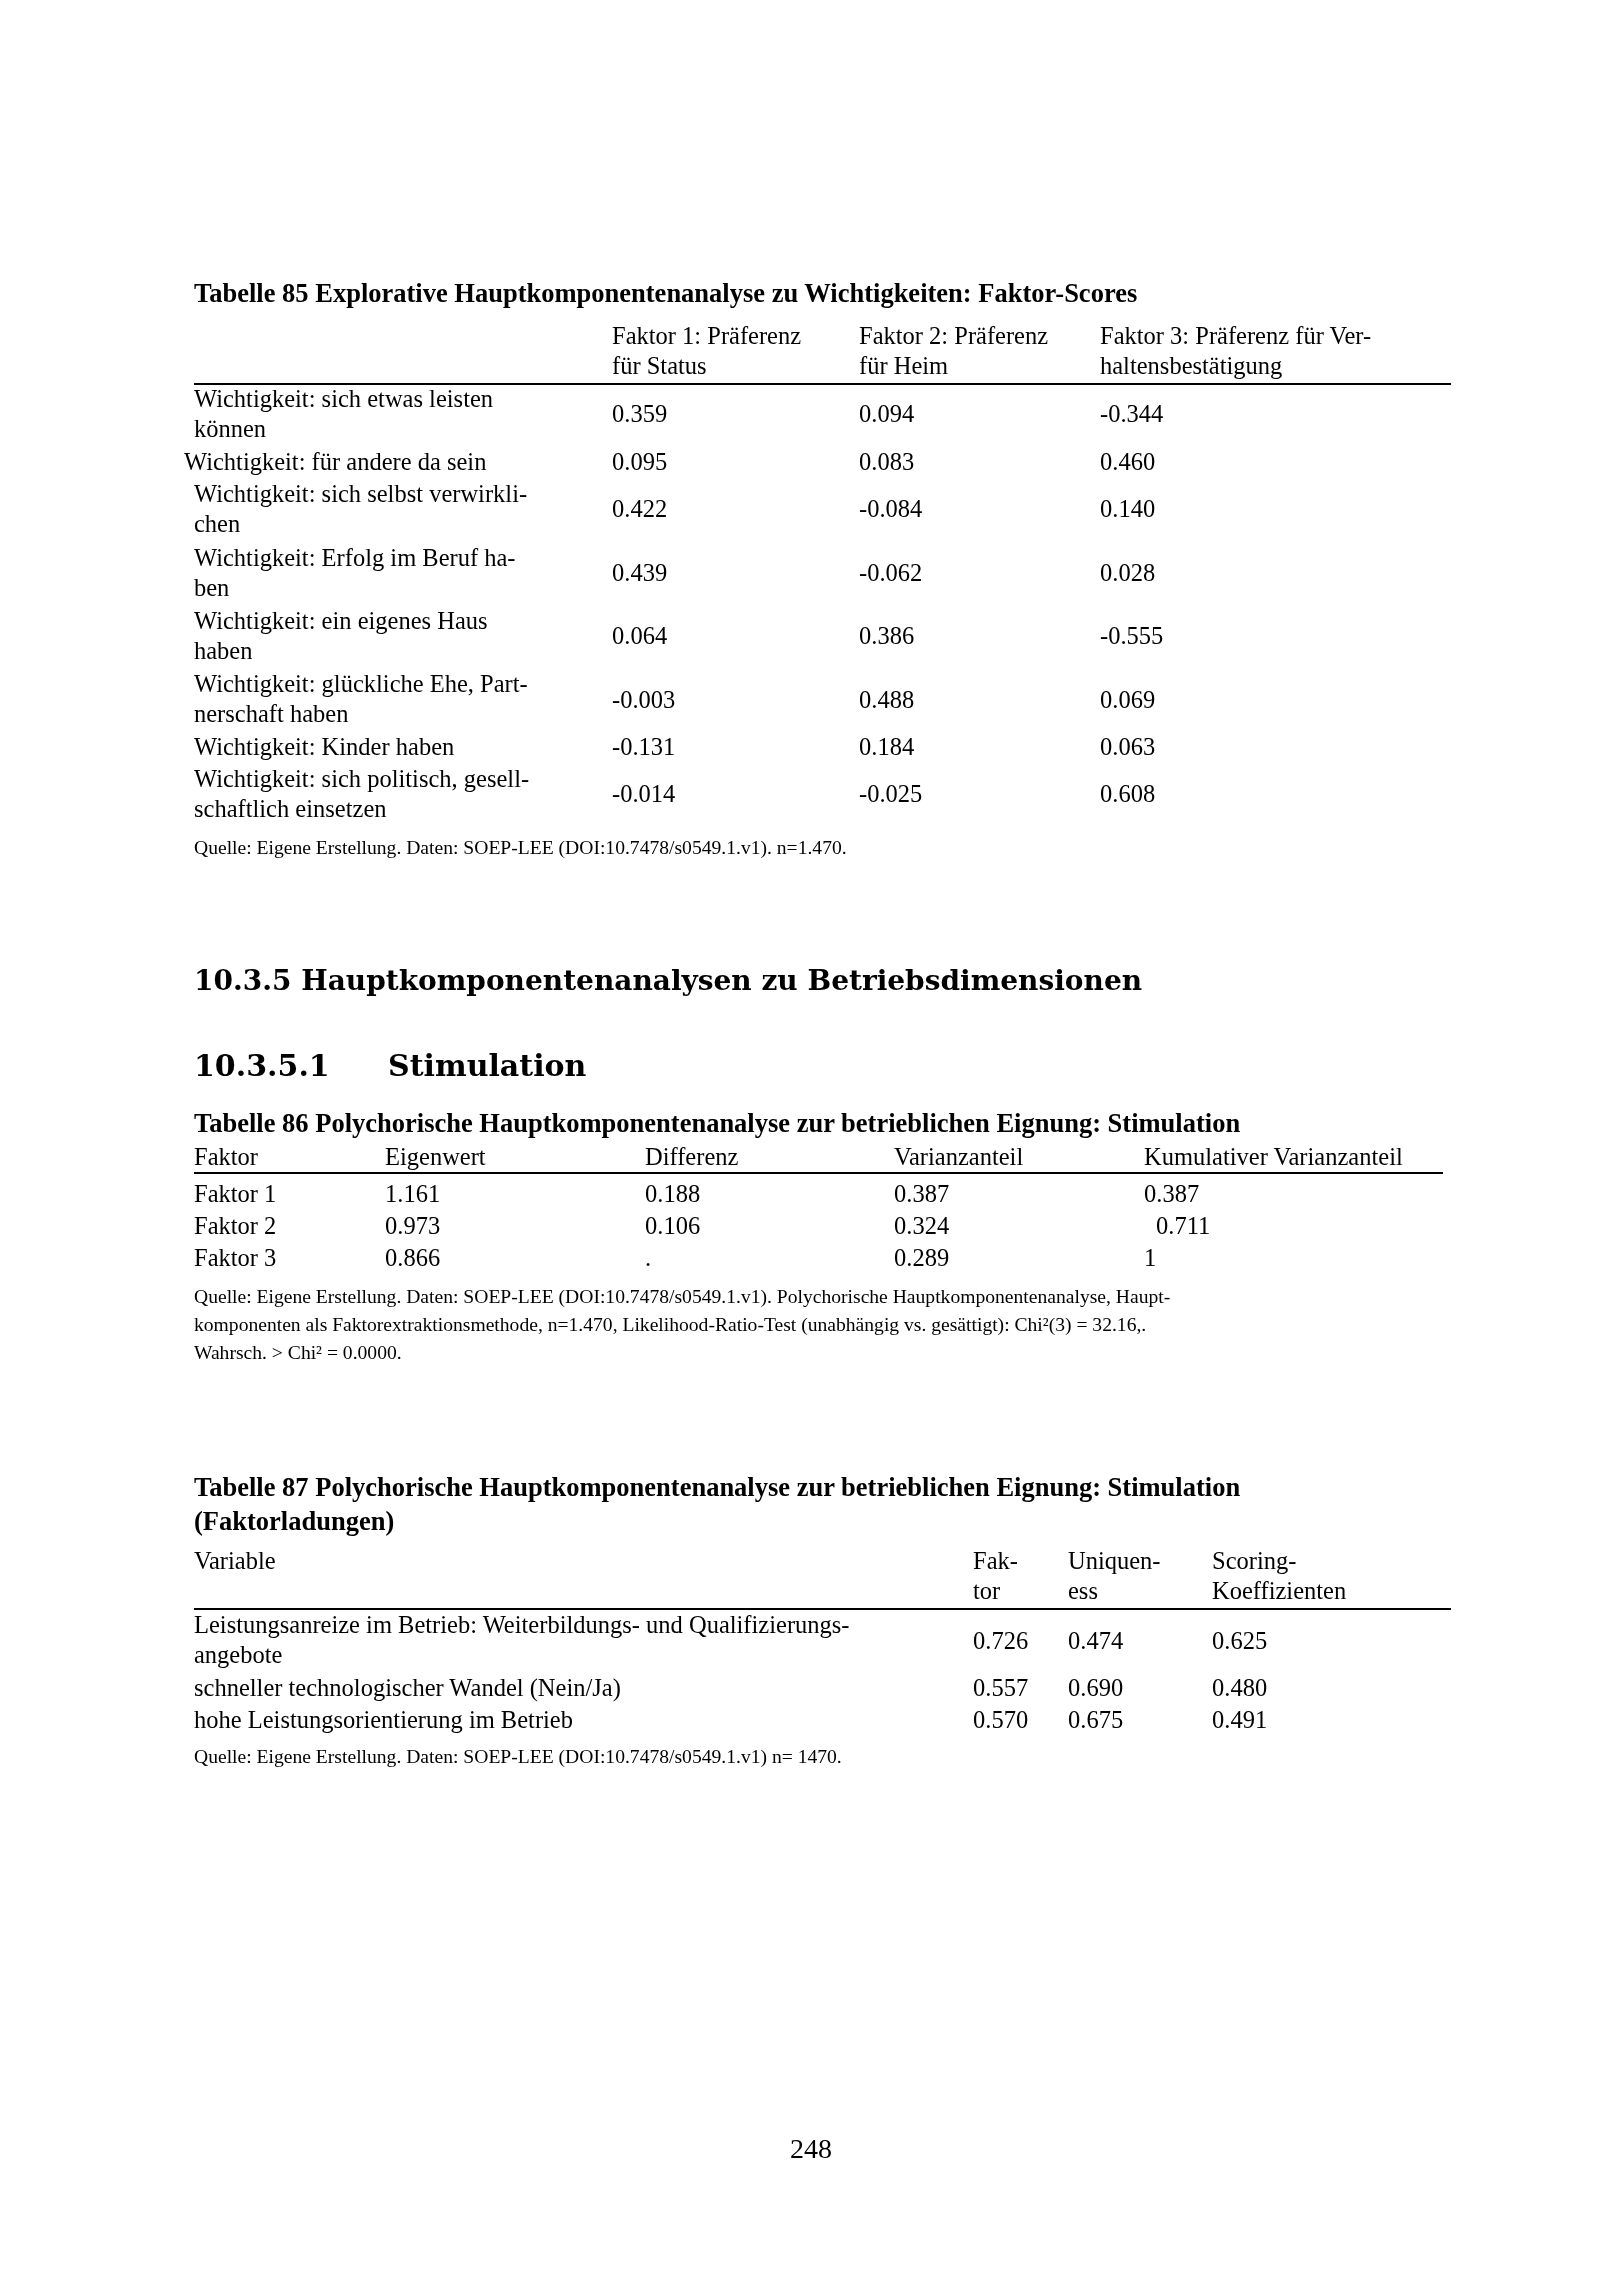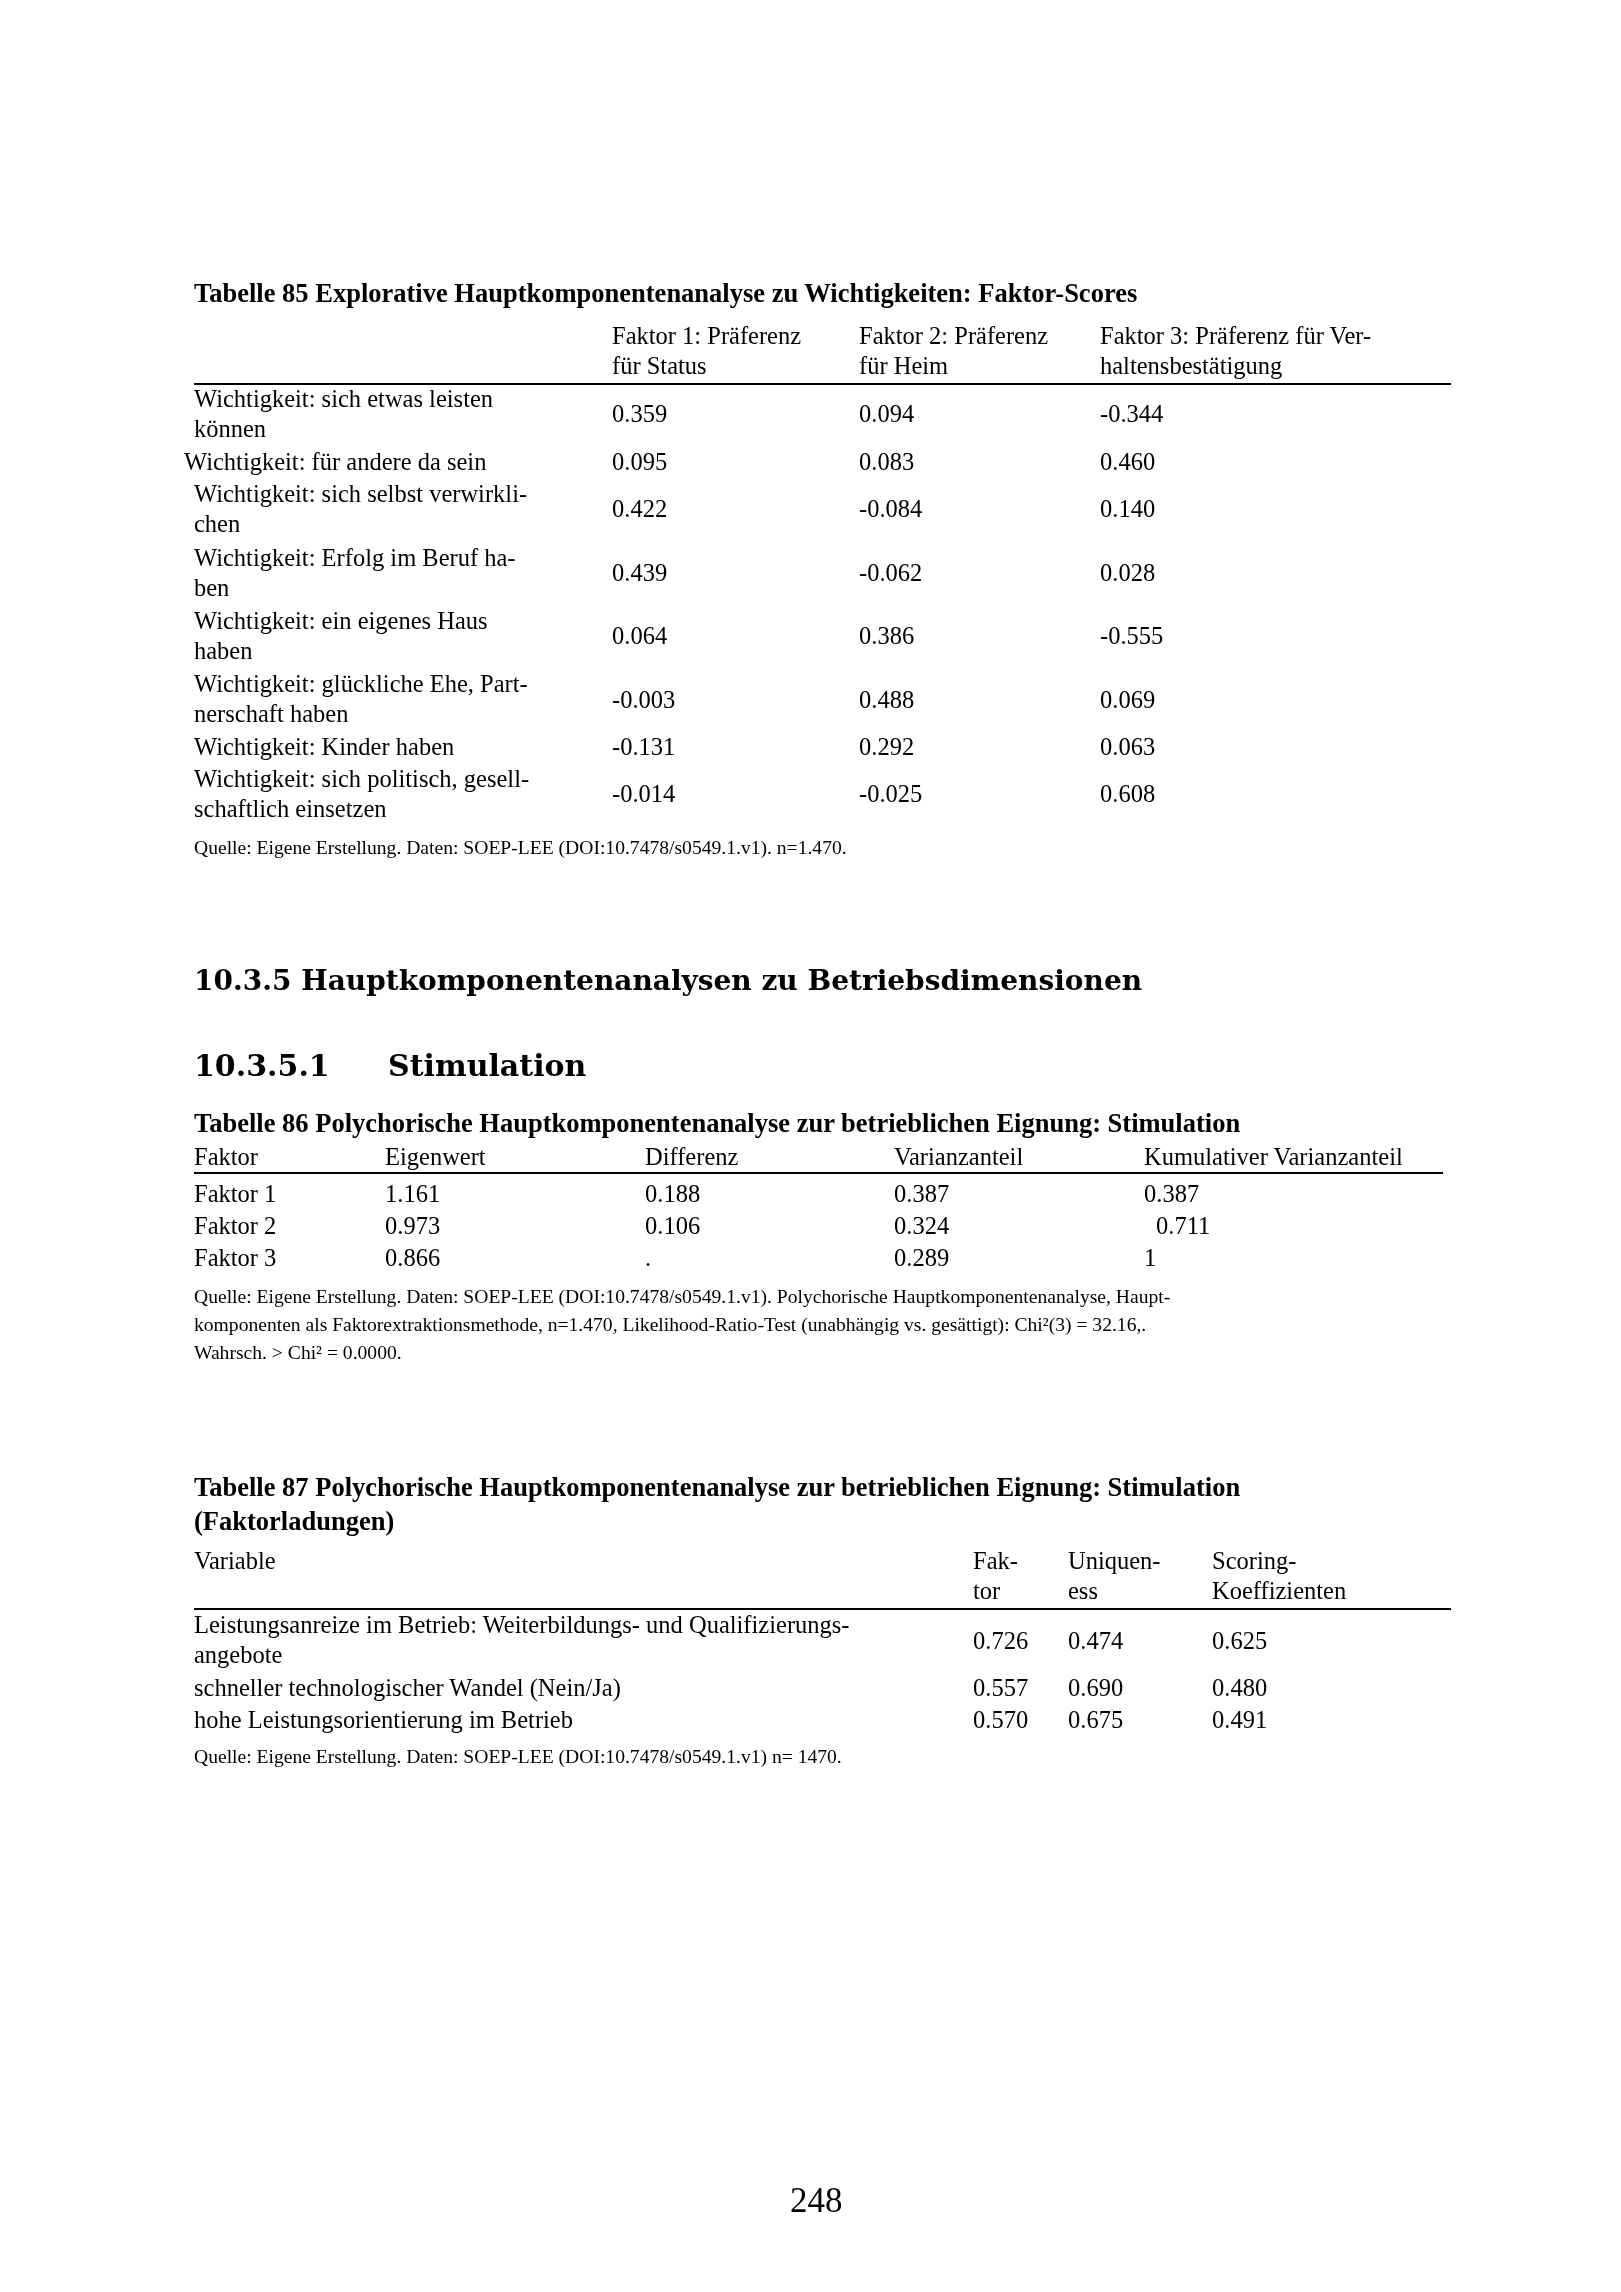--- a/index.html
+++ b/index.html
@@ -5,21 +5,21 @@
   html, body { margin:0; padding:0; background:#ffffff; }
   body { width:1621px; height:2293px; position:relative; overflow:hidden;
          font-family:"Liberation Serif", serif; color:#000; }
   .abs { position:absolute; white-space:nowrap; }
   .title { font-weight:bold; font-size:26.5px; }
   .cell { font-size:24.5px; line-height:30px; }
   .src { font-size:19.6px; line-height:28px; }
   .rule { position:absolute; height:2px; background:#000; }
   .h2 { font-family:"DejaVu Serif", serif; font-weight:bold; font-size:28px; }
   .h3 { font-family:"DejaVu Serif", serif; font-weight:bold; font-size:30px; }
-  .pagenum { font-size:35px;margin-top:48px; }
+  .pagenum { font-size:28px; }
 </style>
 </head>
 <body>
 
 <div class="abs title" style="left:194px; top:278px;">Tabelle 85 Explorative Hauptkomponentenanalyse zu Wichtigkeiten: Faktor-Scores</div>
 
 <div>
   <div class="abs cell" style="left:612px; top:321px;">
     <div>Faktor 1: Präferenz</div>
     <div>für Status</div>
@@ -87,21 +87,21 @@
       </div>
       <div class="abs cell" style="left:612px; top:685px;">-0.003</div>
       <div class="abs cell" style="left:859px; top:685px;">0.488</div>
       <div class="abs cell" style="left:1100px; top:685px;">0.069</div>
     </div>
     <div>
       <div class="abs cell" style="left:194px; top:732px;">
         <div>Wichtigkeit: Kinder haben</div>
       </div>
       <div class="abs cell" style="left:612px; top:732px;">-0.131</div>
-      <div class="abs cell" style="left:859px; top:732px;">0.292</div>
+      <div class="abs cell" style="left:859px; top:732px;">0.184</div>
       <div class="abs cell" style="left:1100px; top:732px;">0.063</div>
     </div>
     <div>
       <div class="abs cell" style="left:194px; top:764px;">
         <div>Wichtigkeit: sich politisch, gesell-</div>
         <div>schaftlich einsetzen</div>
       </div>
       <div class="abs cell" style="left:612px; top:779px;">-0.014</div>
       <div class="abs cell" style="left:859px; top:779px;">-0.025</div>
       <div class="abs cell" style="left:1100px; top:779px;">0.608</div>

